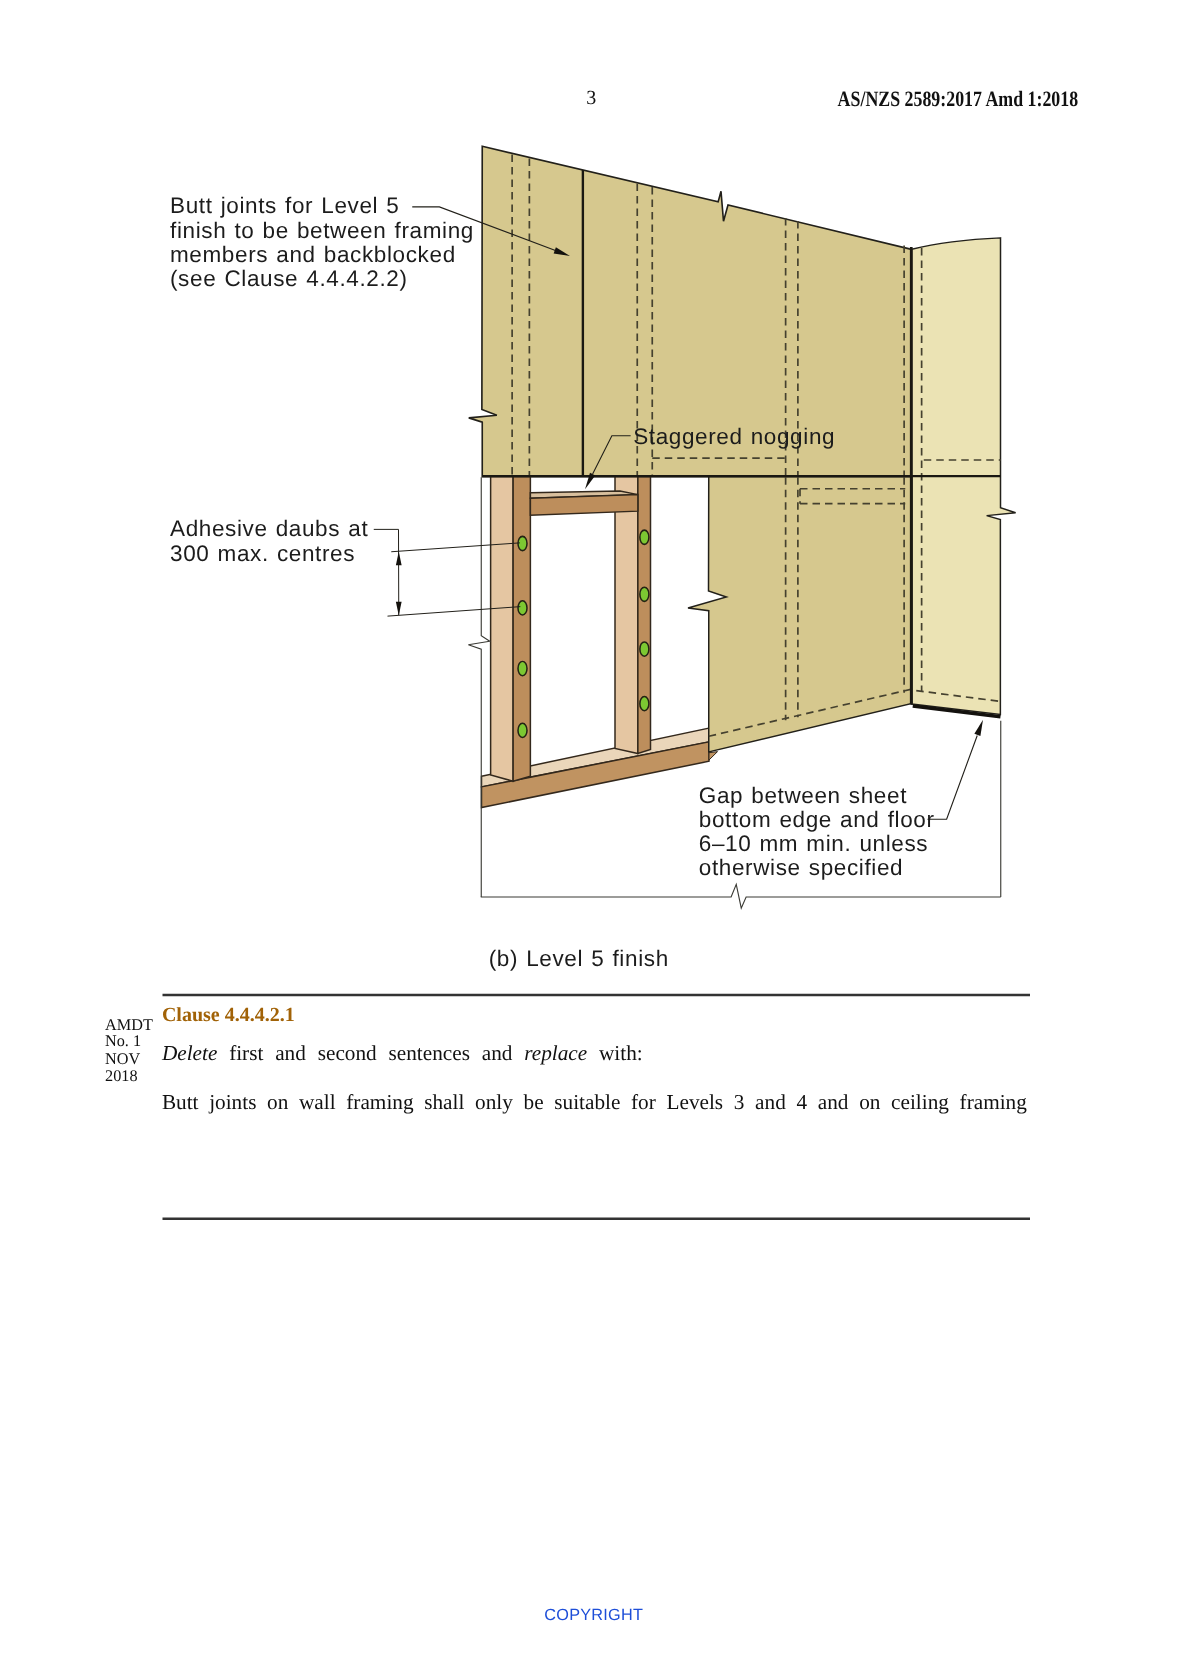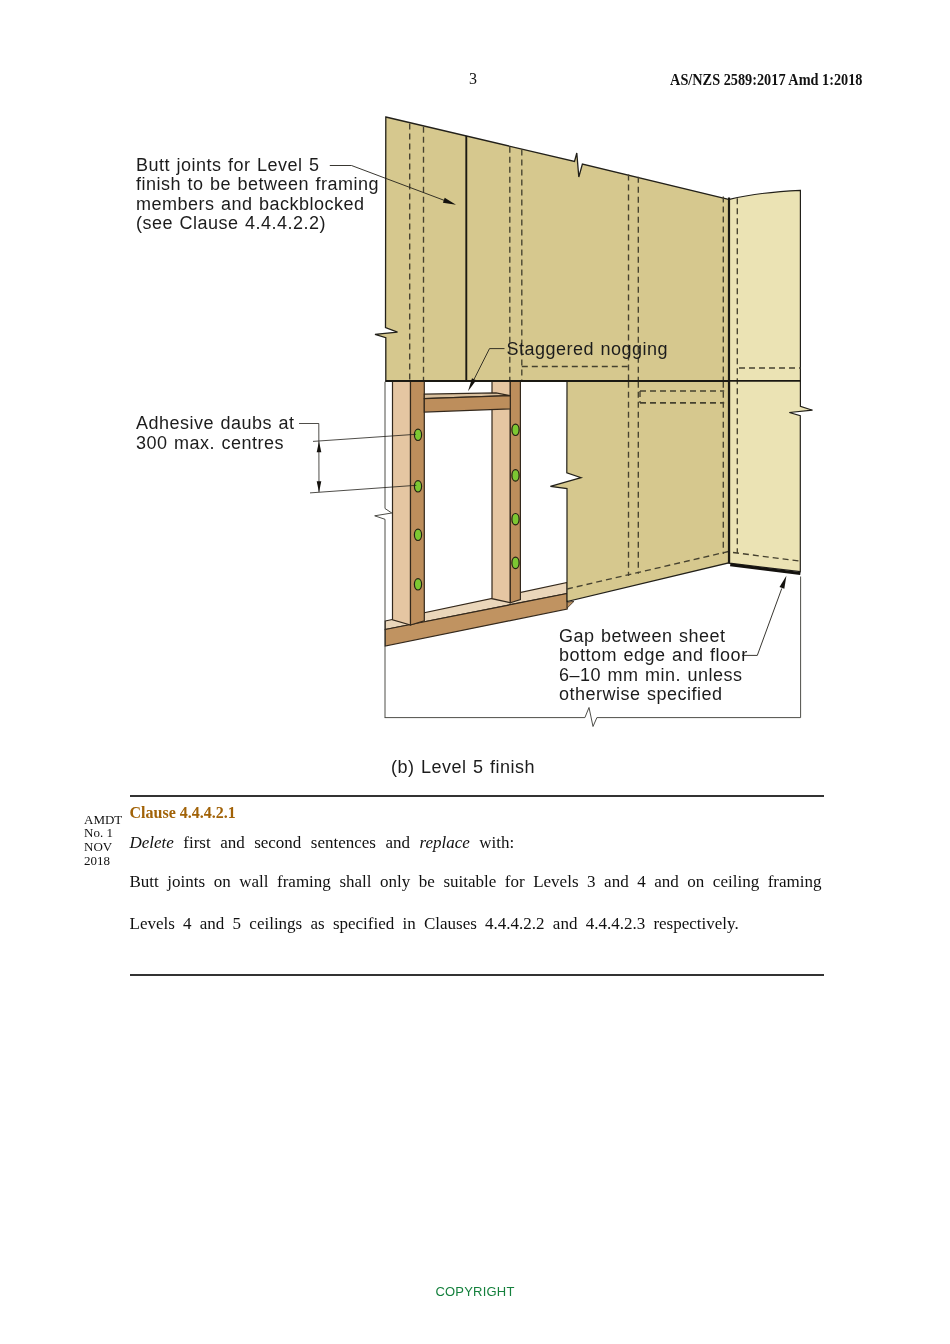--- a/index.html
+++ b/index.html
@@ -154,18 +154,17 @@
 
 <div class="abs serif" style="left:129.5px;top:802px;font-size:16px;line-height:21px;font-weight:bold;color:#a16207;">Clause 4.4.4.2.1</div>
 
 <div class="abs serif" style="left:129.5px;top:832.2px;font-size:17px;line-height:21px;word-spacing:5.2px;color:#111;"><i>Delete</i> first and second sentences and <i>replace</i> with:</div>
 
 <div class="abs serif" style="left:129.5px;top:871px;width:692px;font-size:17px;line-height:21px;word-spacing:4px;text-align:justify;color:#111;">
   <div style="text-align:justify;text-align-last:justify;">Butt joints on wall framing shall only be suitable for Levels 3 and 4 and on ceiling framing</div>
 </div>
 
 <div class="abs serif" style="left:129.5px;top:913.2px;width:692px;font-size:17px;line-height:21px;word-spacing:4px;text-align:justify;color:#111;">
-  <div>Levels 4 and 5 ceilings as specified in Clauses 4.4.4.2.2 and 4.4.4.2.3 respectively.</div>
 </div>
 
 <div class="abs" style="left:130px;top:974.4px;width:694px;height:1.3px;background:#333;"></div>
 
-<div class="abs" style="left:0;top:1283.5px;width:950px;text-align:center;font-size:13px;line-height:15px;letter-spacing:0.2px;color:#15803d;">COPYRIGHT</div>
+<div class="abs" style="left:0;top:1283.5px;width:950px;text-align:center;font-size:13px;line-height:15px;letter-spacing:0.2px;color:#1d4ed8;">COPYRIGHT</div>
 
 </body></html>

